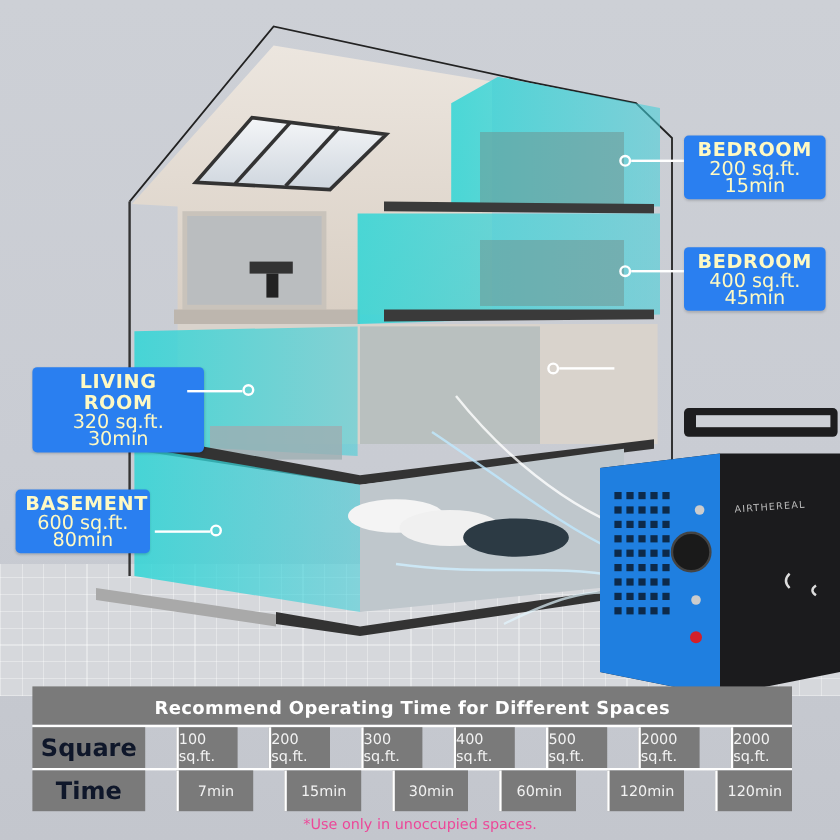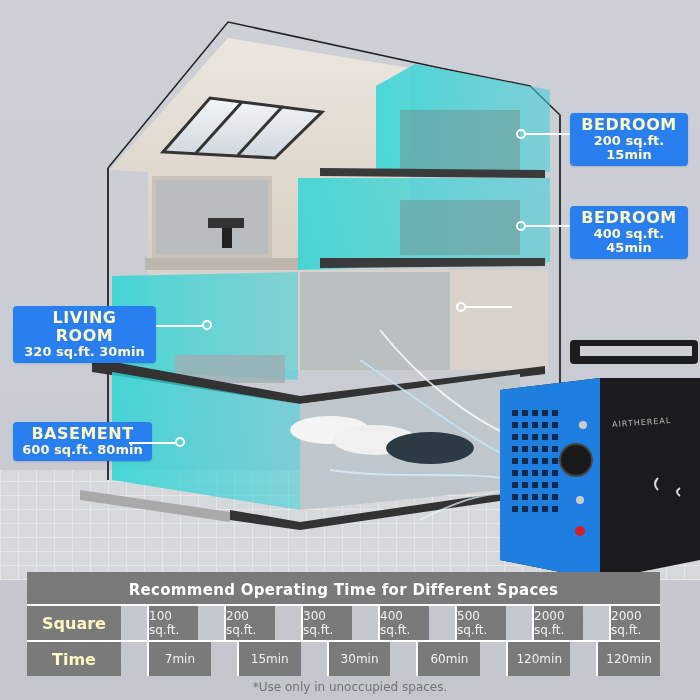--- a/index.html
+++ b/index.html
@@ -35,23 +35,22 @@
     box-shadow: 0 1px 2px rgba(0,0,0,0.15);
   }
   .callout .room {
     font-family: "DejaVu Sans", sans-serif;
     font-weight: bold;
     font-size: 16px;
     letter-spacing: 0.5px;
     line-height: 18px;
   }
   .callout .spec {
-    font-size: 13px;
+    font-size: 16px;
     line-height: 14px;
-    font-weight: bold;
   }
   .leader {
     position: absolute; height: 2px; background: #ffffff;
   }
   .dot {
     position: absolute; width: 10px; height: 10px; border-radius: 50%;
     border: 2px solid #ffffff; background: transparent;
   }
 
   
@@ -64,26 +63,26 @@
     letter-spacing: 0.3px;
   }
   .tbl-row { display: flex; height: 36px; border-top: 2px solid #ffffff; }
   .tbl-row .cell {
     background: #7a7a7a; color: #f2f2f2; font-size: 12px;
     display: flex; align-items: center; justify-content: center;
     border-left: 2px solid #ffffff;
   }
   .tbl-row .cell:first-child { border-left: none; }
   .tbl-row .head {
-    width: 94px; font-weight: bold; font-size: 16px; color: #fef9c3;
+    width: 94px; font-weight: bold; font-size: 20px; color: #0f172a;
   }
   .tbl-row .val { flex: 1; margin-left: 26px; }
   .note {
     position: absolute; left: 0; right: 0; top: 680px;
-    text-align: center; font-size: 12px; color: #737373;
+    text-align: center; font-size: 12px; color: #ec4899;
   }
 </style>
 </head>
 <body>
 
 <div class="scene">
 
   <div class="floor"></div>
 
   <div class="house">
@@ -229,28 +228,28 @@
   <div class="dot" style="left:516px; top:221px;"></div>
   <div class="leader" style="left:526px; top:225px; width:44px;"></div>
   <div class="callout" style="left:570px; top:206px; width:118px;">
     <div class="room">BEDROOM</div>
     <div class="spec">400 sq.ft. 45min</div>
   </div>
 
   <div class="dot" style="left:456px; top:302px;"></div>
   <div class="leader" style="left:466px; top:306px; width:46px;"></div>
 
-  <div class="callout" style="left:13px; top:306px; width:143px;">
+  <div class="callout" style="left:27px; top:306px; width:143px;">
     <div class="room">LIVING ROOM</div>
     <div class="spec">320 sq.ft. 30min</div>
   </div>
   <div class="leader" style="left:156px; top:325px; width:46px;"></div>
   <div class="dot" style="left:202px; top:320px;"></div>
 
-  <div class="callout" style="left:13px; top:422px; width:139px;">
+  <div class="callout" style="left:13px; top:408px; width:112px;">
     <div class="room">BASEMENT</div>
     <div class="spec">600 sq.ft. 80min</div>
   </div>
   <div class="leader" style="left:129px; top:442px; width:46px;"></div>
   <div class="dot" style="left:175px; top:437px;"></div>
 
   <div class="table-wrap">
     <div class="tbl-title">Recommend Operating Time for Different Spaces</div>
     <div class="tbl-row">
       <div class="cell head">Square</div>

